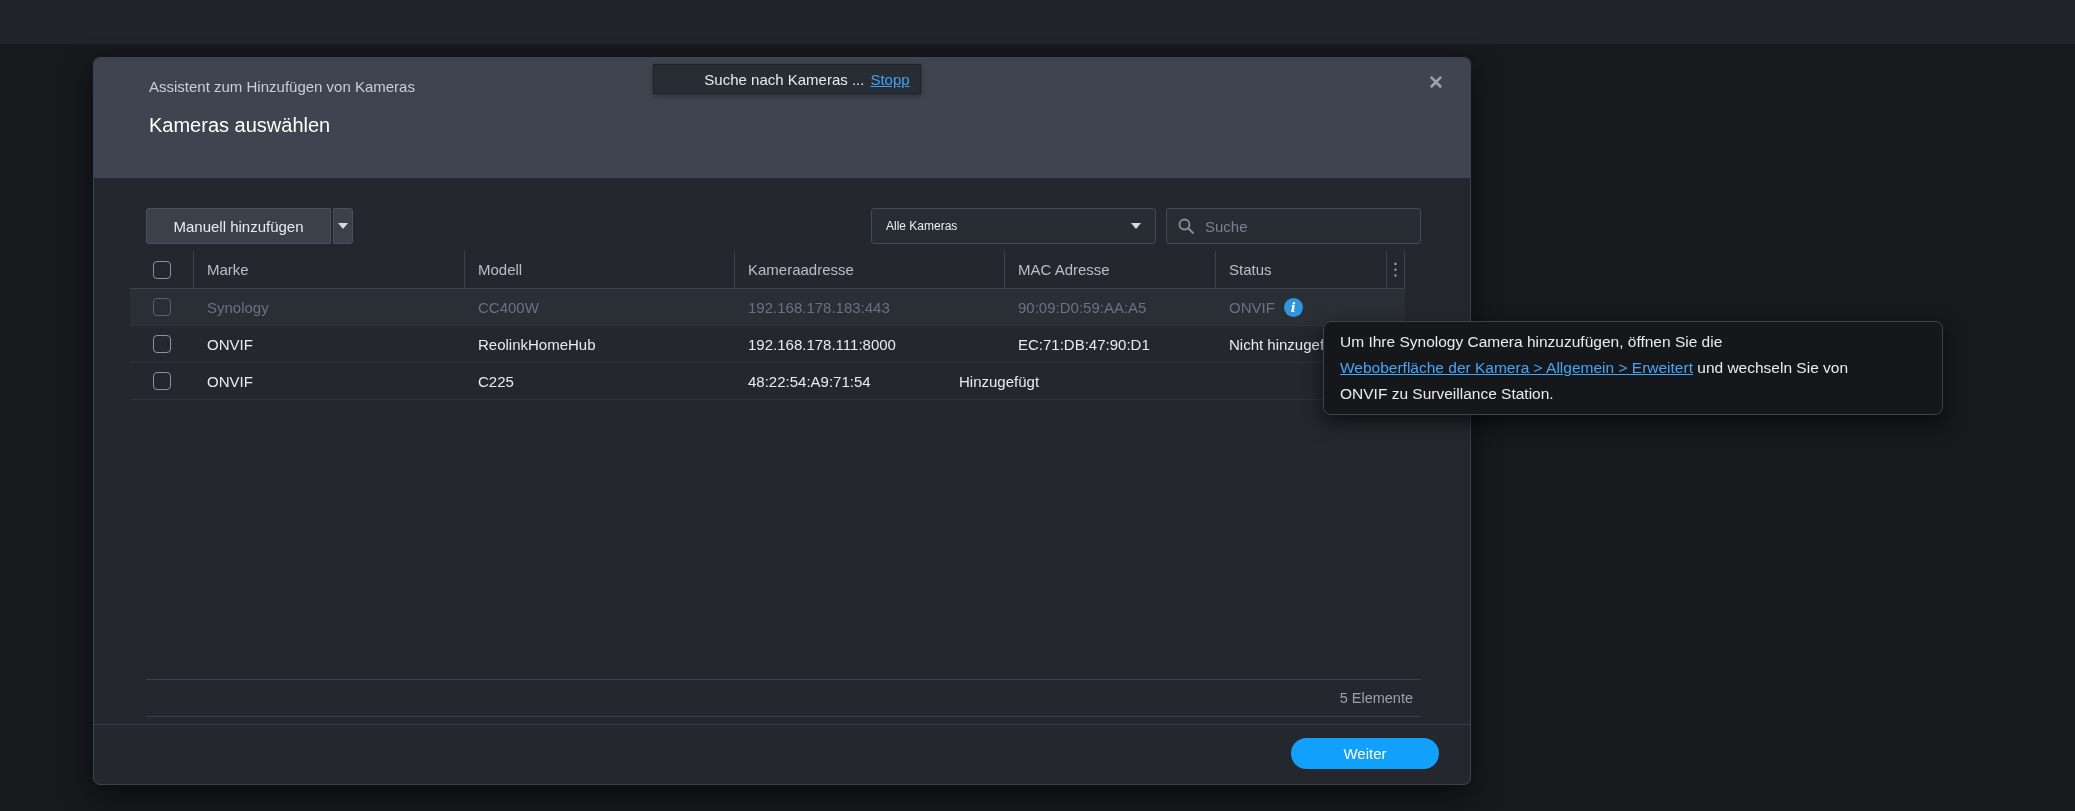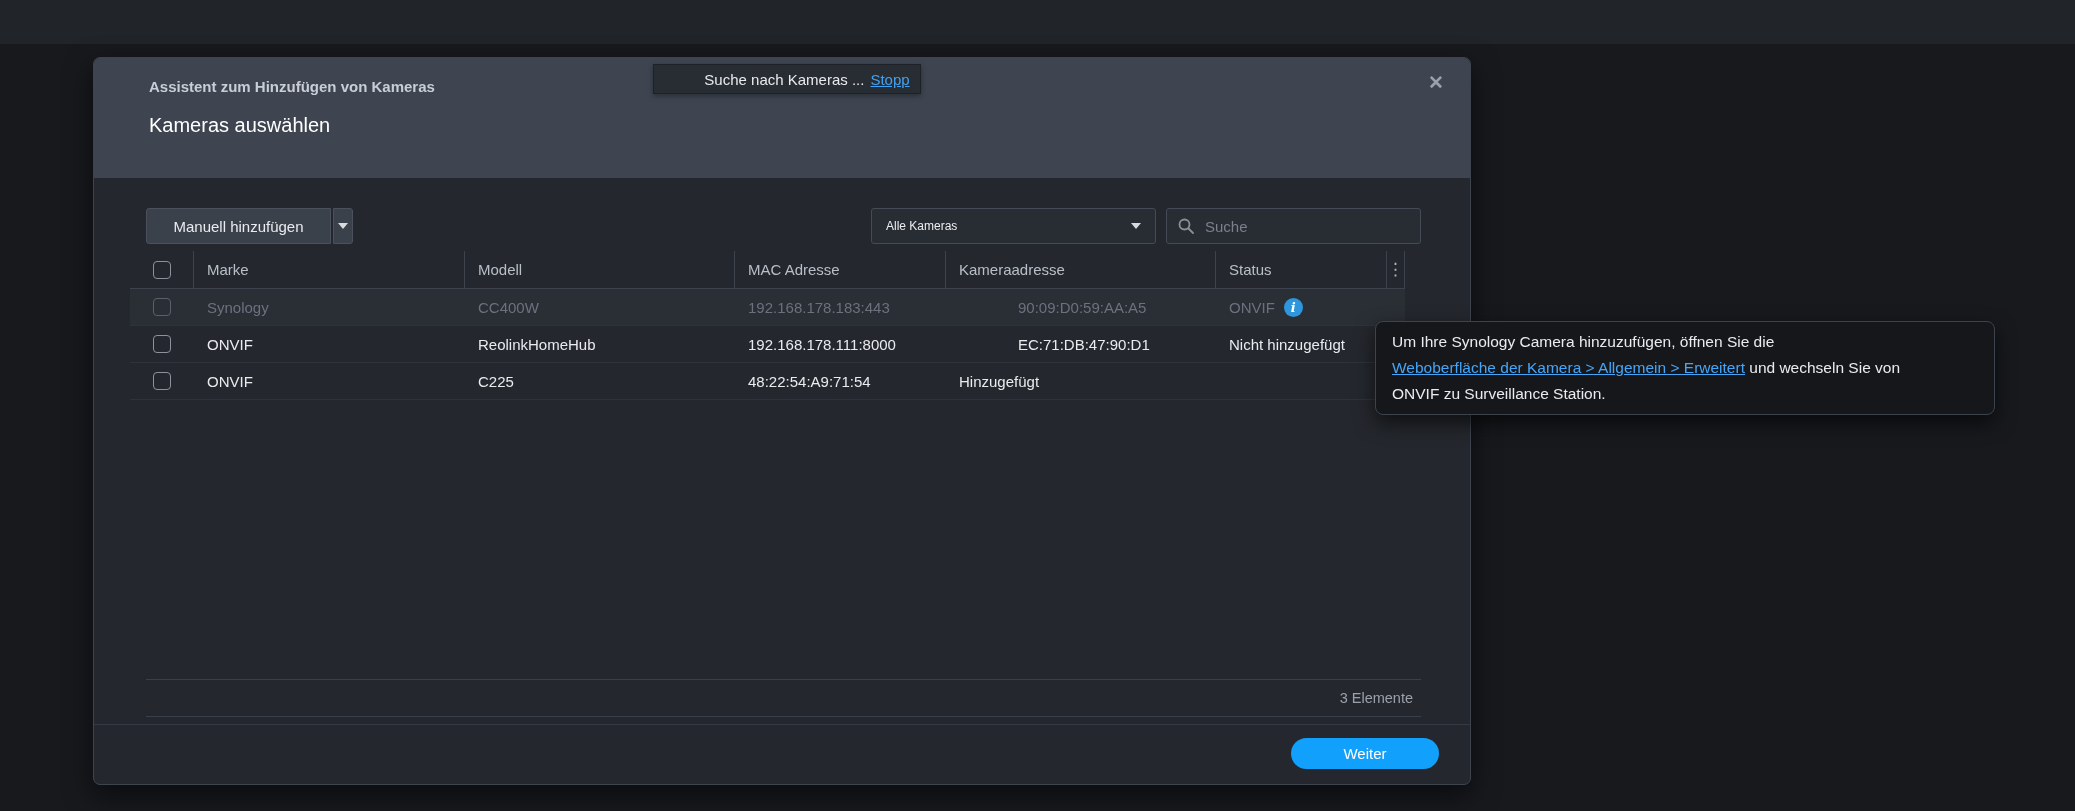--- a/index.html
+++ b/index.html
@@ -5,21 +5,21 @@
   html,body{margin:0;padding:0;background:#17191d;width:2075px;height:811px;overflow:hidden;
     font-family:"Liberation Sans", sans-serif;-webkit-font-smoothing:antialiased;}
   .screen{position:relative;width:2075px;height:811px;background:#17191d;}
   .top-strip{position:absolute;left:0;top:0;width:2075px;height:44px;background:#212429;}
 
   
   .dialog{position:absolute;left:93px;top:57px;width:1378px;height:728px;background:#24272d;
     border:1px solid #3e444e;border-radius:7px;box-shadow:0 10px 28px rgba(0,0,0,.55);box-sizing:border-box;}
   .dlg-header{position:absolute;left:0;top:0;width:100%;height:120px;background:#3e4550;
     border-radius:6px 6px 0 0;}
-  .dlg-title{position:absolute;left:55px;top:20px;font-size:15px;font-weight:bold;color:#c9ced6;}
+  .dlg-title{position:absolute;left:55px;top:20px;font-size:15px;font-weight:normal;color:#c9ced6;}
   .dlg-subtitle{position:absolute;left:55px;top:56px;font-size:20px;font-weight:normal;color:#ffffff;}
   .close{position:absolute;right:26px;top:14px;font-size:19px;font-weight:bold;color:#9aa1ab;cursor:pointer;line-height:22px;}
 
   .banner{position:absolute;left:559px;top:6px;width:268px;height:30px;background:#282c33;
     border:1px solid #1e2127;box-shadow:0 2px 5px rgba(0,0,0,.35);display:flex;align-items:center;
     justify-content:center;gap:6px;font-size:15px;color:#e8eaed;box-sizing:border-box;padding-left:40px;}
   .banner a{color:#41a1f2;text-decoration:underline;cursor:pointer;}
 
   
   .btn-split{position:absolute;left:52px;top:150px;height:36px;display:flex;}
@@ -64,21 +64,21 @@
   
   .count-strip{position:absolute;left:52px;top:621px;width:1275px;height:38px;border-top:1px solid #3a4049;
     border-bottom:1px solid #3a4049;display:flex;align-items:center;justify-content:flex-end;padding-right:8px;
     box-sizing:border-box;color:#9aa1ab;font-size:14.5px;}
   .full-divider{position:absolute;left:0;top:666px;width:100%;height:0;border-top:1px solid #343a43;}
   .next-btn{position:absolute;right:31px;top:680px;width:148px;height:31px;background:#12a0fd;border:none;
     border-radius:16px;color:#ffffff;font-size:15px;font-family:"Liberation Sans",sans-serif;cursor:pointer;
     display:flex;align-items:center;justify-content:center;}
 
   
-  .tooltip{position:absolute;left:1375px;top:321px;width:620px;background:#15171b;border:1px solid #3d434c;
+  .tooltip{position:absolute;left:1323px;top:321px;width:620px;background:#15171b;border:1px solid #3d434c;
     border-radius:8px;box-shadow:0 8px 20px rgba(0,0,0,.6);padding:7px 16px;box-sizing:border-box;
     color:#e9ecef;font-size:15.5px;line-height:26px;}
   .tooltip a{color:#45a6f8;text-decoration:underline;cursor:pointer;}
 </style>
 </head>
 <body>
 
 <div class="screen">
   <div class="top-strip"></div>
 
@@ -116,22 +116,22 @@
       <input placeholder="Suche" style="">
     </div>
 
     <div class="table">
       <div class="trow thead">
         <div class="cell c0">
             <span class="checkbox"></span>
           </div>
         <div class="cell c1">Marke</div>
         <div class="cell c2">Modell</div>
+        <div class="cell c3">Kameraadresse</div>
         <div class="cell c4">MAC Adresse</div>
-        <div class="cell c3">Kameraadresse</div>
         <div class="cell c5">Status</div>
         <div class="cell c6">
             <span class="kebab">⋮</span>
           </div>
       </div>
 
       <div class="trow tr tr-disabled">
         <div class="cell c0">
             <span class="checkbox disabled"></span>
           </div>
@@ -164,21 +164,21 @@
           </div>
         <div class="cell c1">ONVIF</div>
         <div class="cell c2">C225</div>
         <div class="cell c4">48:22:54:A9:71:54</div>
         <div class="cell c5">Hinzugefügt</div>
         <div class="cell c6"></div>
       </div>
     </div>
 
     <div class="count-strip">
-      <span>3 Elemente</span>
+      <span>5 Elemente</span>
     </div>
     <div class="full-divider"></div>
 
     <button class="next-btn">Weiter</button>
   </div>
 
   <div class="tooltip">
     <div>Um Ihre Synology Camera hinzuzufügen, öffnen Sie die</div>
     <div>
       <a>Weboberfläche der Kamera &gt; Allgemein &gt; Erweitert</a><span> und wechseln Sie von</span>

